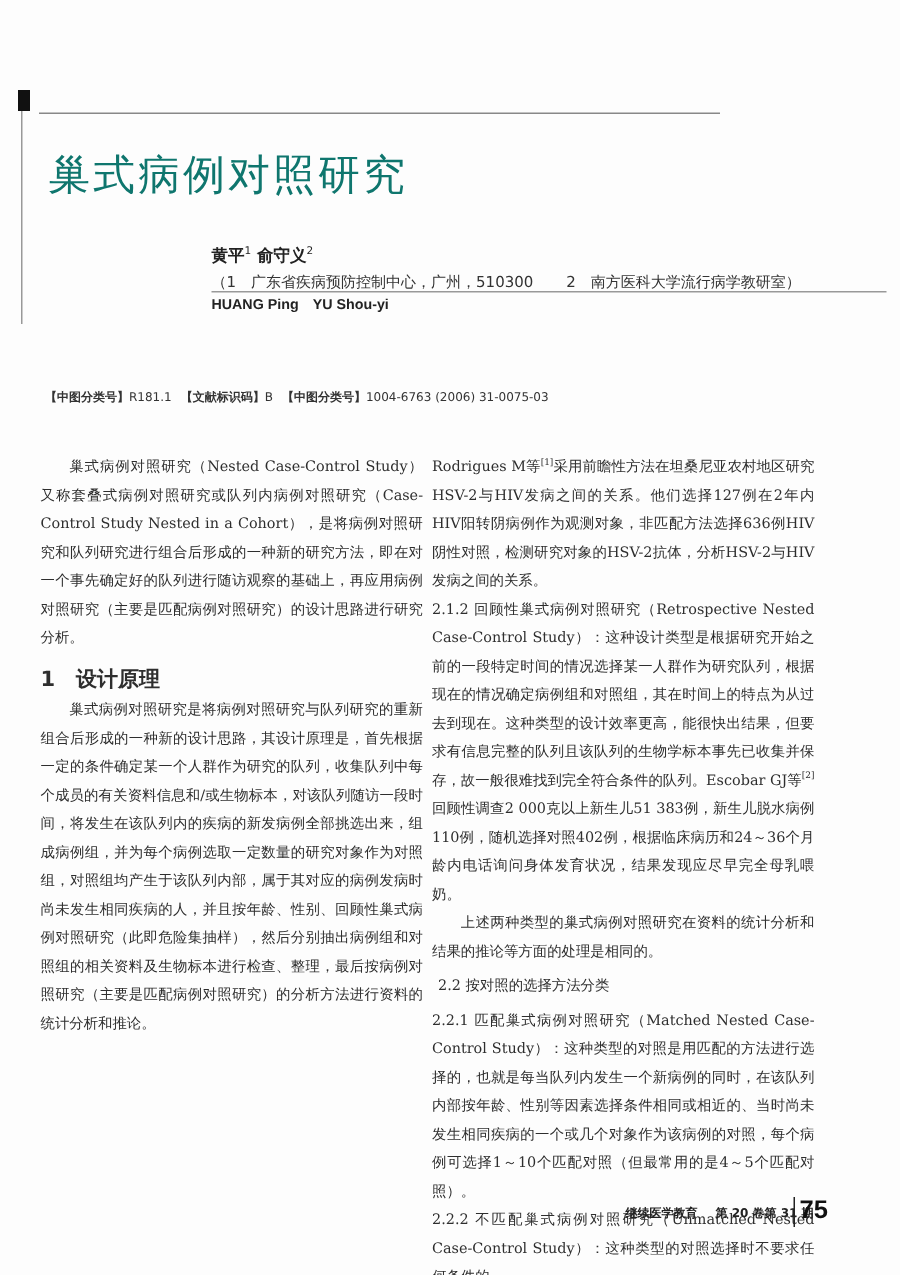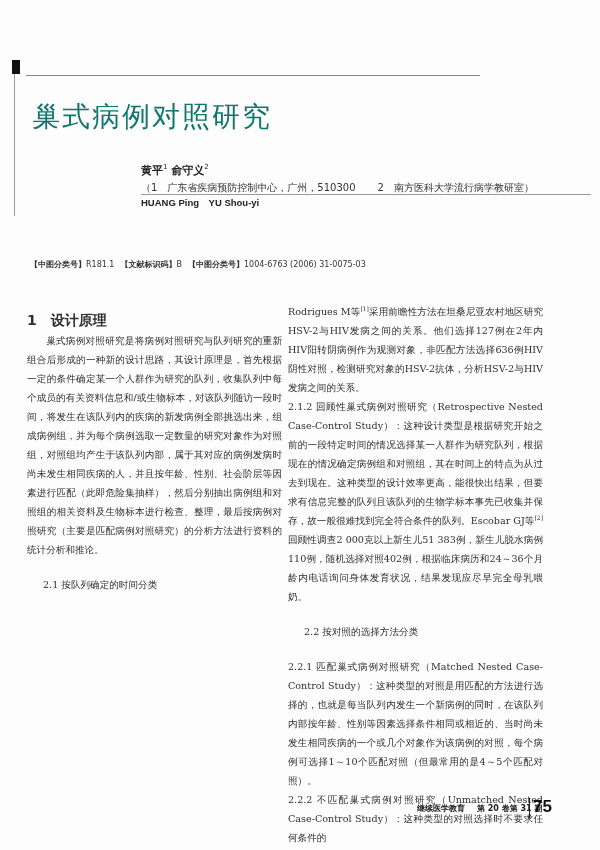--- a/index.html
+++ b/index.html
@@ -22,21 +22,21 @@
   .authors-en { position:absolute; left:141px; top:197px; font-family:"Liberation Sans",sans-serif; font-size:9.5px; font-weight:bold; color:#222; }
   .classif { position:absolute; left:30px; top:259px; font-family:"DejaVu Sans",sans-serif; font-size:8px; color:#333; white-space:nowrap; }
   .classif .lbl { font-weight:bold; }
   .classif .sp { display:inline-block; width:6px; }
   .col { position:absolute; top:302px; width:255px; font-size:9.6px; line-height:19px; color:#2e2e2e; }
   .col-left { left:27px; }
   .col-right { left:288px; }
   .col p { margin:0; text-align:justify; text-align-last:left; }
   .col p.ind { text-indent:2em; }
   .col h3 { margin:9px 0 2px 0; font-family:"DejaVu Sans",sans-serif; font-size:14px; font-weight:bold; line-height:18px; }
-  .col .h4 { margin:16px; font-size:9.6px; line-height:19px; }
+  .col .h4 { margin:4px; font-size:9.6px; line-height:19px; }
   .col sup { font-size:6px; line-height:0; }
   .footer { position:absolute; left:417px; top:803px; font-family:"DejaVu Sans",sans-serif; font-size:8px; font-weight:bold; color:#222; white-space:nowrap; }
   .footer .gap { display:inline-block; width:12px; }
   .footer-sep { position:absolute; left:529px; top:798px; width:1px; height:20px; background:#222; }
   .page-no { position:absolute; left:533px; top:797px; font-family:"Liberation Sans",sans-serif; font-size:17px; font-weight:bold; color:#111; }
 </style>
 </head>
 <body>
 
 <div class="header-bar">
@@ -55,28 +55,29 @@
   <span>（1　广东省疾病预防控制中心，广州，510300</span><span class="gap"></span><span>2　南方医科大学流行病学教研室）</span>
 </div>
 <div class="affil-rule"></div>
 <div class="authors-en">HUANG Ping　YU Shou-yi</div>
 
 <div class="classif">
   <span class="lbl">【中图分类号】</span><span>R181.1</span><span class="sp"></span><span class="lbl">【文献标识码】</span><span>B</span><span class="sp"></span><span class="lbl">【中图分类号】</span><span>1004-6763 (2006) 31-0075-03</span>
 </div>
 
 <div class="col col-left">
+  <p class="ind">巢式病例对照研究（Nested Case-Control Study）又称套叠式病例对照研究或队列内病例对照研究（Case-Control Study Nested in a Cohort），是将病例对照研究和队列研究进行组合后形成的一种新的研究方法，即在对一个事先确定好的队列进行随访观察的基础上，再应用病例对照研究（主要是匹配病例对照研究）的设计思路进行研究分析。</p>
   <h3>1　设计原理</h3>
-  <p class="ind">巢式病例对照研究是将病例对照研究与队列研究的重新组合后形成的一种新的设计思路，其设计原理是，首先根据一定的条件确定某一个人群作为研究的队列，收集队列中每个成员的有关资料信息和/或生物标本，对该队列随访一段时间，将发生在该队列内的疾病的新发病例全部挑选出来，组成病例组，并为每个病例选取一定数量的研究对象作为对照组，对照组均产生于该队列内部，属于其对应的病例发病时尚未发生相同疾病的人，并且按年龄、性别、社会阶层等因素进行匹配（此即危险集抽样），然后分别抽出病例组和对照组的相关资料及生物标本进行检查、整理，最后按病例对照研究（主要是匹配病例对照研究）的分析方法进行资料的统计分析和推论。</p>
-  <p class="h4">2.1 按队列确定的时间分类</p>
+  <p class="ind">巢式病例对照研究是将病例对照研究与队列研究的重新组合后形成的一种新的设计思路，其设计原理是，首先根据一定的条件确定某一个人群作为研究的队列，收集队列中每个成员的有关资料信息和/或生物标本，对该队列随访一段时间，将发生在该队列内的疾病的新发病例全部挑选出来，组成病例组，并为每个病例选取一定数量的研究对象作为对照组，对照组均产生于该队列内部，属于其对应的病例发病时尚未发生相同疾病的人，并且按年龄、性别、回顾性巢式病例对照研究（此即危险集抽样），然后分别抽出病例组和对照组的相关资料及生物标本进行检查、整理，最后按病例对照研究（主要是匹配病例对照研究）的分析方法进行资料的统计分析和推论。</p>
 </div>
 
 <div class="col col-right">
   <p><span>Rodrigues M等</span><sup>[1]</sup><span>采用前瞻性方法在坦桑尼亚农村地区研究HSV-2与HIV发病之间的关系。他们选择127例在2年内HIV阳转阴病例作为观测对象，非匹配方法选择636例HIV阴性对照，检测研究对象的HSV-2抗体，分析HSV-2与HIV发病之间的关系。</span></p>
   <p><span>2.1.2 回顾性巢式病例对照研究（Retrospective Nested Case-Control Study）：这种设计类型是根据研究开始之前的一段特定时间的情况选择某一人群作为研究队列，根据现在的情况确定病例组和对照组，其在时间上的特点为从过去到现在。这种类型的设计效率更高，能很快出结果，但要求有信息完整的队列且该队列的生物学标本事先已收集并保存，故一般很难找到完全符合条件的队列。Escobar GJ等</span><sup>[2]</sup><span>回顾性调查2 000克以上新生儿51 383例，新生儿脱水病例110例，随机选择对照402例，根据临床病历和24～36个月龄内电话询问身体发育状况，结果发现应尽早完全母乳喂奶。</span></p>
+  <p class="ind">上述两种类型的巢式病例对照研究在资料的统计分析和结果的推论等方面的处理是相同的。</p>
   <p class="h4">2.2 按对照的选择方法分类</p>
   <p>2.2.1 匹配巢式病例对照研究（Matched Nested Case-Control Study）：这种类型的对照是用匹配的方法进行选择的，也就是每当队列内发生一个新病例的同时，在该队列内部按年龄、性别等因素选择条件相同或相近的、当时尚未发生相同疾病的一个或几个对象作为该病例的对照，每个病例可选择1～10个匹配对照（但最常用的是4～5个匹配对照）。</p>
   <p>2.2.2 不匹配巢式病例对照研究（Unmatched Nested Case-Control Study）：这种类型的对照选择时不要求任何条件的</p>
 </div>
 
 <div class="footer">
   <span>继续医学教育</span><span class="gap"></span><span>第 20 卷第 31 期</span>
 </div>
 <div class="footer-sep"></div>
 <div class="page-no">75</div>

